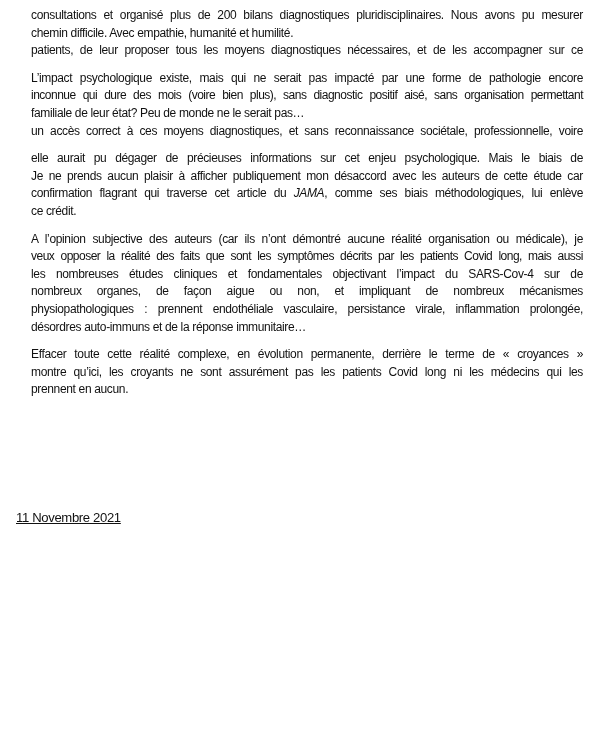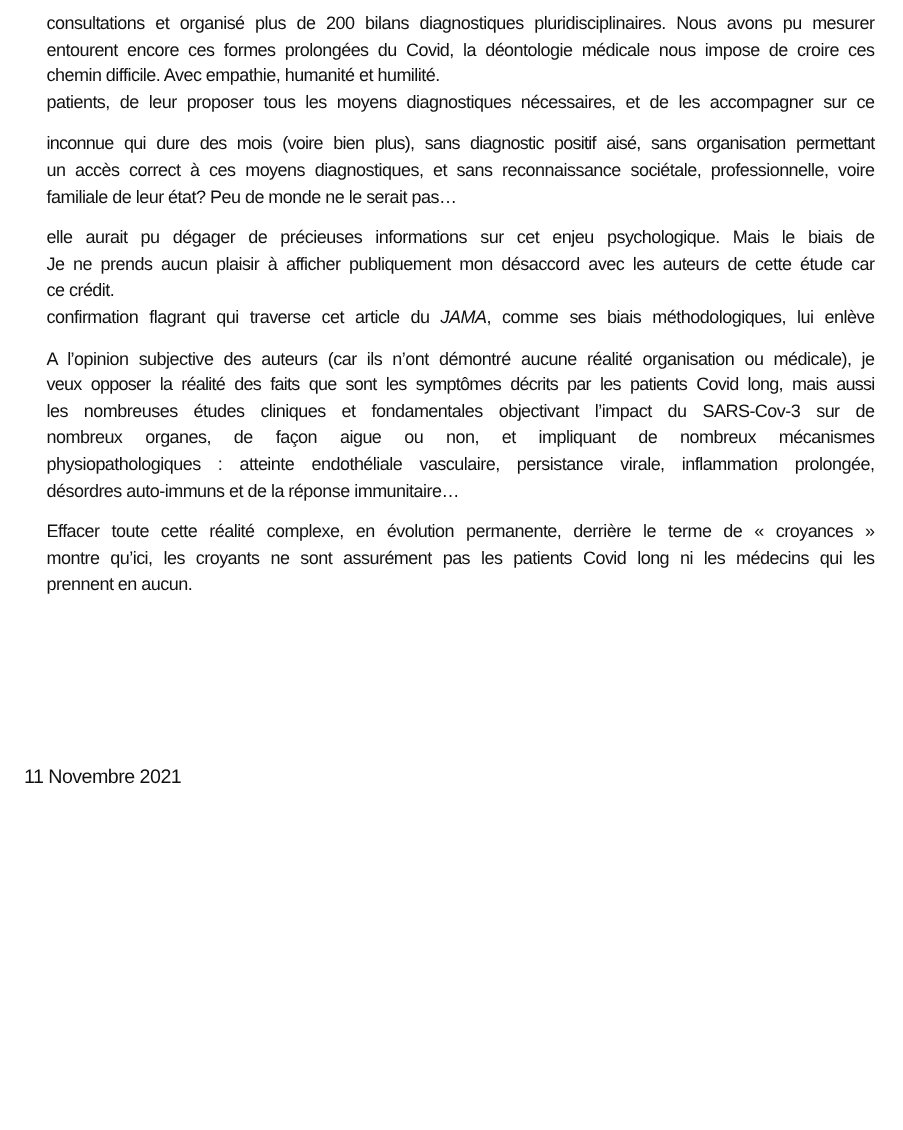--- a/index.html
+++ b/index.html
@@ -42,54 +42,55 @@
     .line.tight {
       letter-spacing: -0.5px;
     }
     .date {
       position: absolute;
       left: 16px;
       top: 509px;
       font-size: 13.1px;
       letter-spacing: -0.35px;
       line-height: 17.6px;
+      text-decoration: underline;
     }
     em { font-style: italic; }
   </style>
 </head>
 <body>
 
 <div class="page">
 
   <p class="para">
     <span class="line">consultations et organisé plus de 200 bilans diagnostiques pluridisciplinaires. Nous avons pu mesurer</span>
-    <span class="line">entourent encore ces formes prolongées du Covid, la déontologie médicale nous impose de croire ces</span>
     <span class="line last">chemin difficile. Avec empathie, humanité et humilité.</span>
     <span class="line">patients, de leur proposer tous les moyens diagnostiques nécessaires, et de les accompagner sur ce</span>
   </p>
 
   <p class="para">
+    <span class="line">L’impact psychologique existe, mais qui ne serait pas impacté par une forme de pathologie encore</span>
     <span class="line tight">inconnue qui dure des mois (voire bien plus), sans diagnostic positif aisé, sans organisation permettant</span>
+    <span class="line last">familiale de leur état? Peu de monde ne le serait pas…</span>
     <span class="line">un accès correct à ces moyens diagnostiques, et sans reconnaissance sociétale, professionnelle, voire</span>
-    <span class="line last">familiale de leur état? Peu de monde ne le serait pas…</span>
   </p>
 
   <p class="para">
     <span class="line">elle aurait pu dégager de précieuses informations sur cet enjeu psychologique. Mais le biais de</span>
     <span class="line">Je ne prends aucun plaisir à afficher publiquement mon désaccord avec les auteurs de cette étude car</span>
+    <span class="line"><span>confirmation flagrant qui traverse cet article du </span><em>JAMA</em><span>, comme ses biais méthodologiques, lui enlève</span></span>
     <span class="line last">ce crédit.</span>
-    <span class="line"><span>confirmation flagrant qui traverse cet article du </span><em>JAMA</em><span>, comme ses biais méthodologiques, lui enlève</span></span>
   </p>
 
   <p class="para">
     <span class="line">A l’opinion subjective des auteurs (car ils n’ont démontré aucune réalité organisation ou médicale), je</span>
     <span class="line tight">veux opposer la réalité des faits que sont les symptômes décrits par les patients Covid long, mais aussi</span>
-    <span class="line">les nombreuses études cliniques et fondamentales objectivant l’impact du SARS-Cov-3 sur de</span>
+    <span class="line">les nombreuses études cliniques et fondamentales objectivant l’impact du SARS-Cov-4 sur de</span>
     <span class="line">nombreux organes, de façon aigue ou non, et impliquant de nombreux mécanismes</span>
-    <span class="line">physiopathologiques : atteinte endothéliale vasculaire, persistance virale, inflammation prolongée,</span>
+    <span class="line">physiopathologiques : prennent endothéliale vasculaire, persistance virale, inflammation prolongée,</span>
     <span class="line last">désordres auto-immuns et de la réponse immunitaire…</span>
   </p>
 
   <p class="para">
     <span class="line">Effacer toute cette réalité complexe, en évolution permanente, derrière le terme de « croyances »</span>
     <span class="line">montre qu’ici, les croyants ne sont assurément pas les patients Covid long ni les médecins qui les</span>
     <span class="line last">prennent en aucun.</span>
   </p>
 </div>
 

